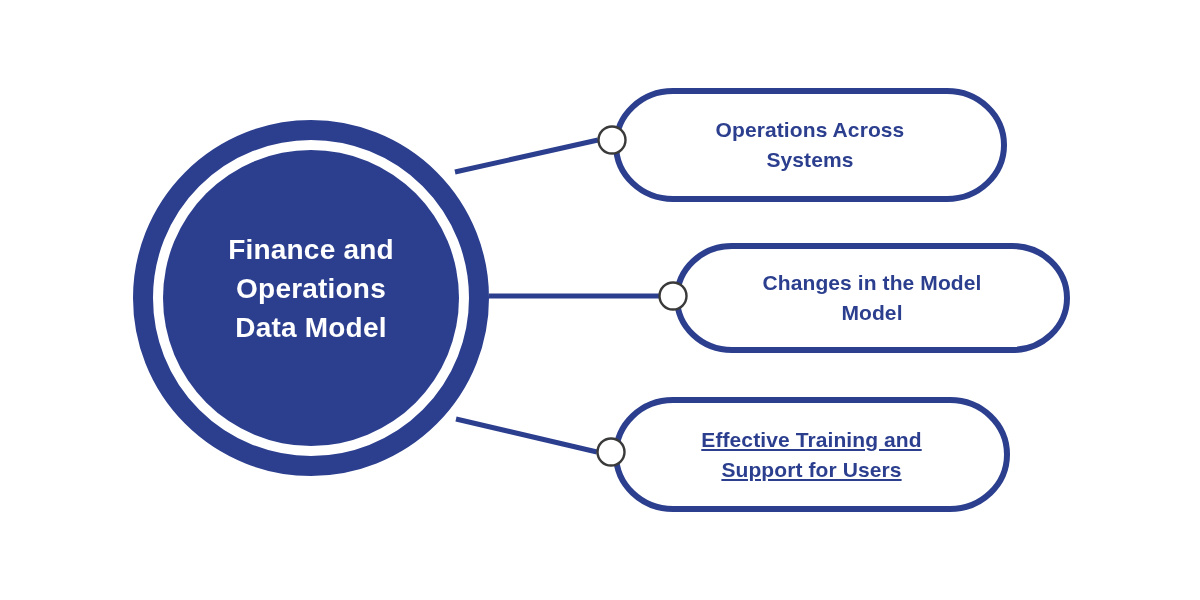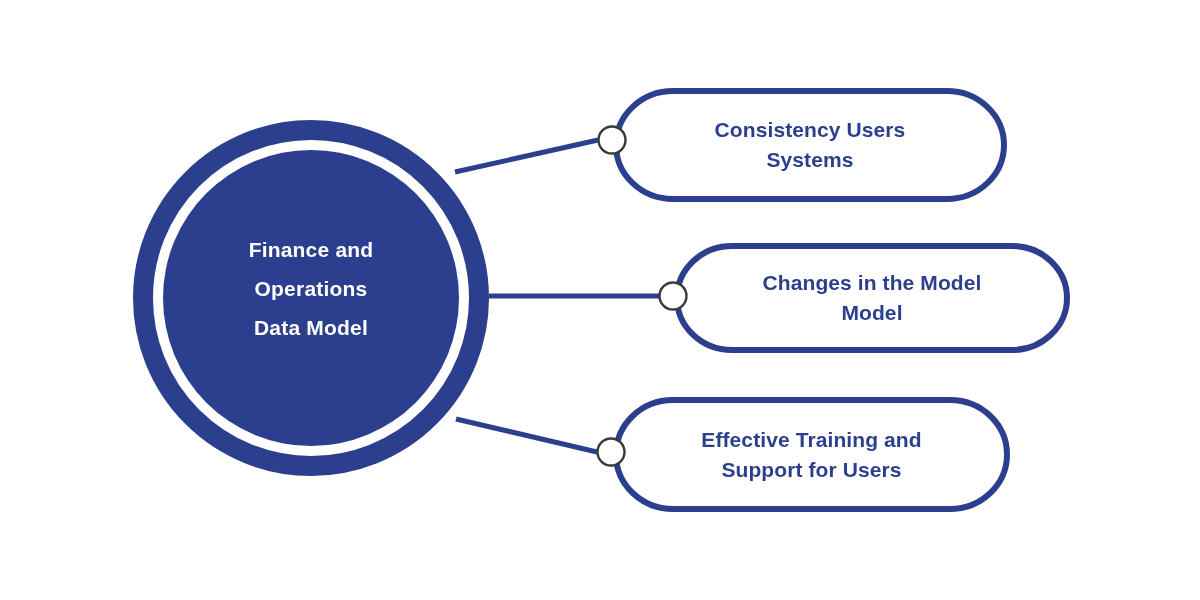--- a/index.html
+++ b/index.html
@@ -32,21 +32,21 @@
   
   .hub-label {
     position: absolute;
     left: 180px;
     top: 230px;
     width: 262px;
     text-align: center;
     color: #ffffff;
     font-family: "Liberation Sans", sans-serif;
     font-weight: bold;
-    font-size: 21px;
+    font-size: 28px;
     line-height: 39px;
     letter-spacing: 0.2px;
     white-space: pre-line;
     pointer-events: none;
   }
 
   
   .pill-label {
     position: absolute;
     text-align: center;
@@ -54,21 +54,21 @@
     font-family: "Liberation Sans", sans-serif;
     font-weight: bold;
     font-size: 21px;
     line-height: 30px;
     letter-spacing: 0.1px;
     white-space: pre-line;
     pointer-events: none;
   }
   #pill-label-0 { left: 637px; top: 112px; width: 340px; }
   #pill-label-1 { left: 700px; top: 270px; width: 340px; }
-  #pill-label-2 { left: 640px; top: 422px; width: 340px; }
+  #pill-label-2 { left: 640px; top: 422px; width: 340px; text-decoration: underline; }
 </style>
 </head>
 <body>
 
 <div id="diagram-root">
 
   <svg id="diagram-svg" viewBox="0 0 1200 600" xmlns="http://www.w3.org/2000/svg">
 
     <g>
       <line x1="455" y1="172" x2="598" y2="140" stroke="#2c3f8f" stroke-width="5" stroke-linecap="butt"></line>
@@ -91,21 +91,21 @@
       <circle cx="612" cy="140" r="13.5" fill="#ffffff" stroke="#3a3a3a" stroke-width="2.4"></circle>
       <circle cx="673" cy="296" r="13.5" fill="#ffffff" stroke="#3a3a3a" stroke-width="2.4"></circle>
       <circle cx="611" cy="452" r="13.5" fill="#ffffff" stroke="#3a3a3a" stroke-width="2.4"></circle>
     </g>
   </svg>
 
   <div class="hub-label" style="color: rgb(255, 255, 255); left: 180px;">Finance and
 Operations
 Data Model</div>
 
-  <div class="pill-label" id="pill-label-0" style="color: rgb(44, 63, 143); left: 640px; top: 115px;">Consistency Users
+  <div class="pill-label" id="pill-label-0" style="color: rgb(44, 63, 143); left: 640px; top: 115px;">Operations Across
 Systems</div>
 
   <div class="pill-label" id="pill-label-1" style="color: rgb(44, 63, 143); left: 702px; top: 268px;">Changes in the Model
 Model</div>
 
   <div class="pill-label" id="pill-label-2" style="color: rgb(44, 63, 143); left: 641.5px; top: 424.5px;">Effective Training and
 Support for Users</div>
 
 </div>
 

